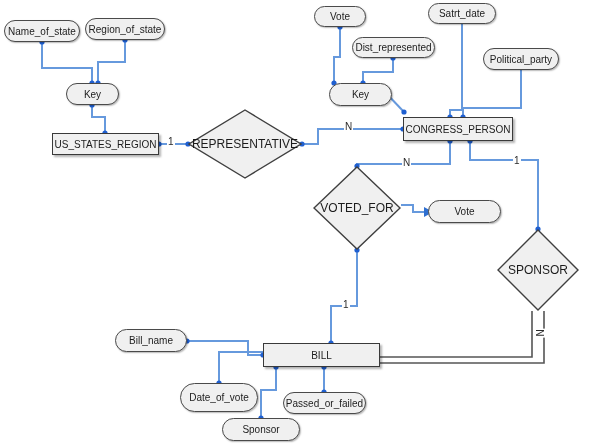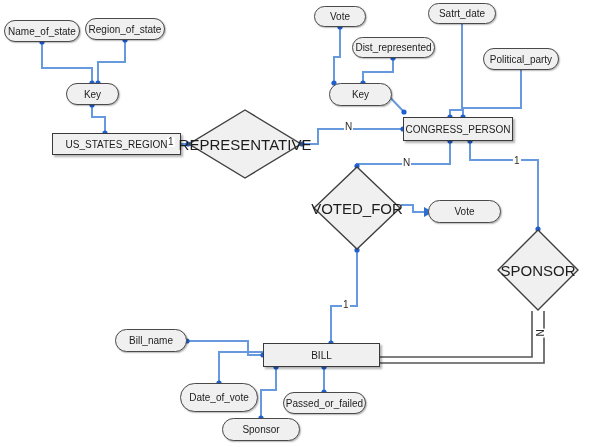--- a/index.html
+++ b/index.html
@@ -40,21 +40,21 @@
   .attr .lbl.key {
   }
   .entity {
     border: 1.4px solid #3a3a3a;
     font-size: 10px;
     box-shadow: 1.5px 1.5px 2px rgba(0,0,0,0.3);
   }
   .relationship {
     background: transparent;
     border: none;
-    font-size: 15px;
+    font-size: 12px;
     box-shadow: none;
   }
   .relationship .diamond-face {
     position: absolute;
     left: 0; top: 0;
     width: 100%;
     height: 100%;
   }
   .relationship .lbl {
     position: relative;
@@ -152,21 +152,21 @@
       <circle cx="324" cy="392" r="2.6"></circle>
       <circle cx="324" cy="367" r="2.6"></circle>
     </g>
 
     <g stroke="#555555" stroke-width="1.6" fill="none">
       <path d="M 532,311 L 532,357 L 380,357"></path>
       <path d="M 544,311 L 544,363 L 380,363"></path>
     </g>
   </svg>
 
-  <div class="node entity" style="left:52px; top:133px; width:129px; height:22px;text-align:center;">
+  <div class="node entity" style="left:52px; top:133px; width:107px; height:22px;text-align:center;">
     <span class="lbl">US_STATES_REGION</span>
   </div>
 
   <div class="node entity" style="left:403px; top:117px; width:110px; height:24px;">
     <span class="lbl">CONGRESS_PERSON</span>
   </div>
 
   <div class="node entity" style="left:263px; top:343px; width:117px; height:24px;">
     <span class="lbl">BILL</span>
   </div>

